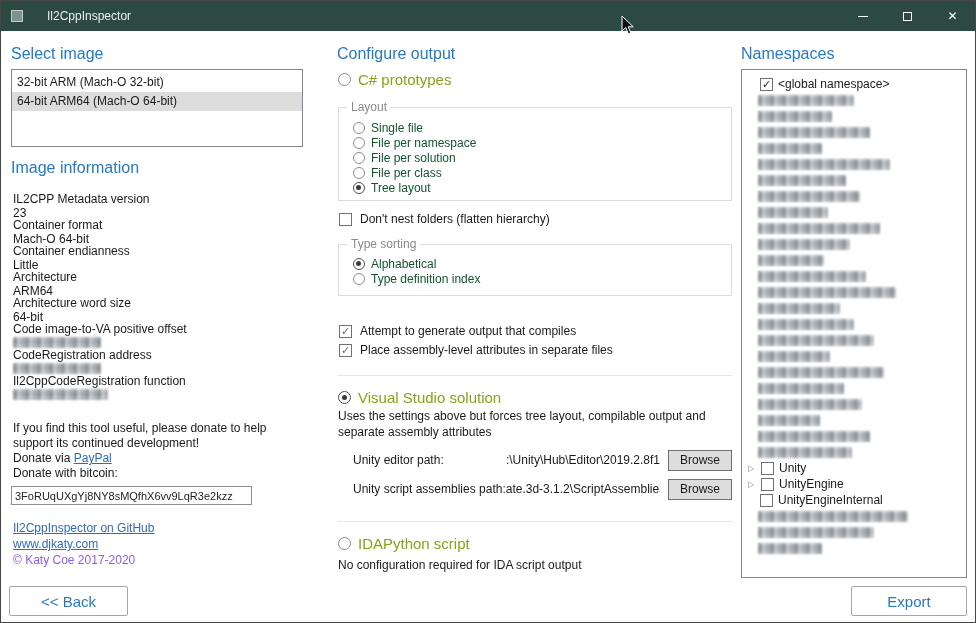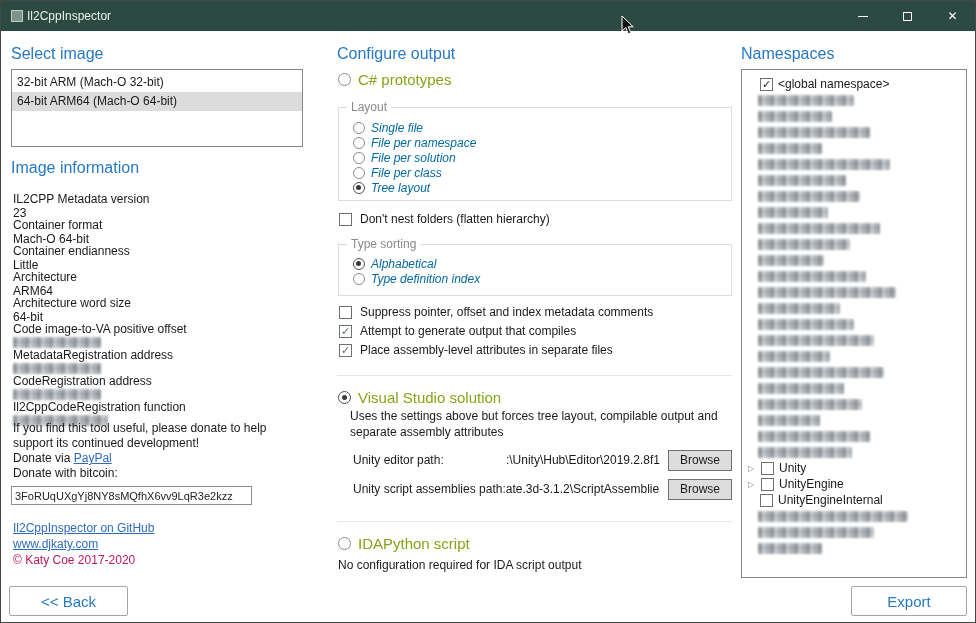--- a/index.html
+++ b/index.html
@@ -1,20 +1,20 @@
 <!DOCTYPE html>
 <html><head>
 <meta charset="utf-8">
 <style>
   *{margin:0;padding:0;box-sizing:border-box;}
   body{font-family:"Liberation Sans",sans-serif;background:#fff;}
   .window{position:relative;width:976px;height:623px;background:#fff;border:1px solid #454545;overflow:hidden;}
   .titlebar{position:absolute;left:0;top:0;width:100%;height:30px;background:#2c4a41;display:flex;align-items:center;}
   .app-icon{width:12px;height:12px;margin-left:10px;border:1px solid #c2cdc8;background:#7d948b;flex:none;}
-  .title{color:#eaf0ed;font-size:12px;margin-left:4px;}
+  .title{color:#eaf0ed;font-size:12px;margin-left:24px;}
   .win-controls{margin-left:auto;display:flex;height:30px;}
   .win-btn{width:45px;height:30px;display:flex;align-items:center;justify-content:center;}
   .min-glyph{width:10px;height:1px;background:#fff;display:block;}
   .max-glyph{width:9px;height:9px;border:1px solid #fff;display:block;}
   .close-glyph{color:#fff;font-size:12px;}
   .cursor{position:absolute;left:620px;top:14px;z-index:50;}
   .heading{position:absolute;font-size:16px;color:#2779c4;}
   .listbox{position:absolute;left:10px;top:68px;width:292px;height:78px;border:1px solid #82878c;padding-top:3px;background:#fff;}
   .list-item{height:19px;line-height:19px;padding-left:5px;font-size:12px;color:#1a1a1a;}
   .list-item.selected{background:#dcdcdc;}
@@ -23,36 +23,36 @@
   .info-label{width:213px;flex:none;}
   .px-bar{display:inline-block;border-radius:1px;
     background:repeating-linear-gradient(90deg,rgba(110,116,122,.5) 0 4px,rgba(196,200,204,.5) 4px 8px,rgba(152,158,163,.5) 8px 12px),
                repeating-linear-gradient(0deg,#cdd0d3 0 4px,#aeb3b7 4px 8px);
     filter:blur(1.1px);}
   .info-redacted{height:13px;margin-top:1px;}
   .donate{position:absolute;left:12px;top:420px;width:290px;font-size:12px;line-height:15px;color:#1a1a1a;}
   .link{color:#2e6bbf;text-decoration:underline;cursor:pointer;}
   .bitcoin-input{position:absolute;left:10px;top:485px;width:241px;height:19px;border:1px solid #8a8f94;font-family:inherit;font-size:11px;padding:0 3px;color:#222;background:#fff;}
   .links{position:absolute;left:12px;top:519px;font-size:12px;line-height:16px;display:flex;flex-direction:column;align-items:flex-start;}
-  .copyright{position:absolute;left:12px;top:552px;font-size:12px;color:#be185d;}
+  .copyright{position:absolute;left:12px;top:552px;font-size:12px;color:#8b5cf6;}
   .big-btn{position:absolute;height:30px;background:#fff;border:1px solid #a6a6a6;border-radius:2px;color:#2779c4;font-size:15px;font-family:inherit;display:flex;align-items:center;justify-content:center;}
   .back-btn{left:8px;top:585px;width:119px;}
   .export-btn{left:850px;top:585px;width:116px;}
   .radio-row{position:absolute;display:flex;align-items:center;height:17px;}
   .rb{width:13px;height:13px;border:1px solid #8d8d8d;border-radius:50%;background:#fff;position:relative;flex:none;display:inline-block;}
   .rb.sel{border-color:#505050;}
   .rb.sel::after{content:"";position:absolute;left:3px;top:3px;width:5px;height:5px;border-radius:50%;background:#3a3a3a;}
   .rb.sm{width:12px;height:12px;}
   .rb.sm.sel::after{left:2px;top:2px;}
   .opt-label{font-size:15px;color:#85a417;margin-left:7px;white-space:nowrap;}
   .groupbox{position:absolute;border:1px solid #dcdcdc;background:#fff;}
   .gb-label{position:absolute;top:-8px;left:8px;background:#fff;padding:0 4px;font-size:12px;color:#8a8a8a;}
   .gb-inner{padding:12px 0 0 14px;}
   .gb-inner.sorting{padding-top:11px;}
-  .sm-radio-row{display:flex;align-items:center;height:15px;font-size:12px;color:#0369a1;gap:6px;font-style:italic;}
+  .sm-radio-row{display:flex;align-items:center;height:15px;font-size:12px;color:#14532d;gap:6px;}
   .cb-row{position:absolute;display:flex;align-items:center;gap:8px;font-size:12px;color:#1a1a1a;height:16px;}
   .cb{width:13px;height:13px;border:1px solid #707070;background:#fff;flex:none;display:inline-flex;align-items:center;justify-content:center;font-size:11px;line-height:1;}
   .cb.gray{color:#5e6e7c;}
   .cb.dark{color:#222;}
   .separator{position:absolute;height:1px;background:#e6e6e6;}
   .desc{position:absolute;font-size:12px;line-height:16px;color:#1a1a1a;}
   .path-row{position:absolute;left:352px;width:379px;height:22px;display:flex;align-items:center;font-size:12px;color:#1a1a1a;}
   .path-value{flex:1;text-align:right;margin-right:8px;white-space:nowrap;overflow:hidden;}
   .btn-browse{width:64px;height:21px;background:#ddd;border:1px solid #707070;font-family:inherit;font-size:12px;color:#1a1a1a;flex:none;display:flex;align-items:center;justify-content:center;}
   .ns-box{position:absolute;left:740px;top:68px;width:226px;height:509px;border:1px solid #82878c;background:#fff;padding-top:6px;}
@@ -116,24 +116,20 @@
       </div>
     <div class="info-row">
         <span class="info-label">Architecture word size</span>
         <span class="info-value">64-bit</span>
       </div>
     <div class="info-row">
         <span class="info-label">Code image-to-VA positive offset</span>
         <span class="px-bar info-redacted" style="width:88px"></span>
       </div>
     <div class="info-row">
-        <span class="info-label">MetadataRegistration address</span>
-        <span class="px-bar info-redacted" style="width:88px"></span>
-      </div>
-    <div class="info-row">
         <span class="info-label">CodeRegistration address</span>
         <span class="px-bar info-redacted" style="width:88px"></span>
       </div>
     <div class="info-row">
         <span class="info-label">Il2CppCodeRegistration function</span>
         <span class="px-bar info-redacted" style="width:95px"></span>
       </div>
   </div>
 
   <div class="donate">
@@ -198,41 +194,37 @@
           <span class="rb sm sel"></span>
           <span>Alphabetical</span>
         </div>
       <div class="sm-radio-row">
           <span class="rb sm"></span>
           <span>Type definition index</span>
         </div>
     </div>
   </div>
 
-  <div class="cb-row" style="left:338px;top:303px;">
-    <span class="cb"></span>
-    <span>Suppress pointer, offset and index metadata comments</span>
-  </div>
   <div class="cb-row" style="left:338px;top:322px;">
     <span class="cb gray">✓</span>
     <span>Attempt to generate output that compiles</span>
   </div>
   <div class="cb-row" style="left:338px;top:341px;">
     <span class="cb gray">✓</span>
     <span>Place assembly-level attributes in separate files</span>
   </div>
 
   <div class="separator" style="left:336px;top:374px;width:395px;"></div>
 
   <div class="radio-row" style="left:337px;top:388px;">
     <span class="rb sel"></span>
     <span class="opt-label">Visual Studio solution</span>
   </div>
 
-  <div class="desc" style="left:337px;top:407px;width:392px;margin-left:12px;">Uses the settings above but forces tree layout, compilable output and separate assembly attributes</div>
+  <div class="desc" style="left:337px;top:407px;width:392px;">Uses the settings above but forces tree layout, compilable output and separate assembly attributes</div>
 
   <div class="path-row" style="top:448px;">
     <span>Unity editor path:</span>
     <span class="path-value">:\Unity\Hub\Editor\2019.2.8f1</span>
     <button class="btn-browse">Browse</button>
   </div>
 
   <div class="path-row" style="top:477px;">
     <span>Unity script assemblies path:</span>
     <span class="path-value">ate.3d-3.1.2\ScriptAssemblies</span>

